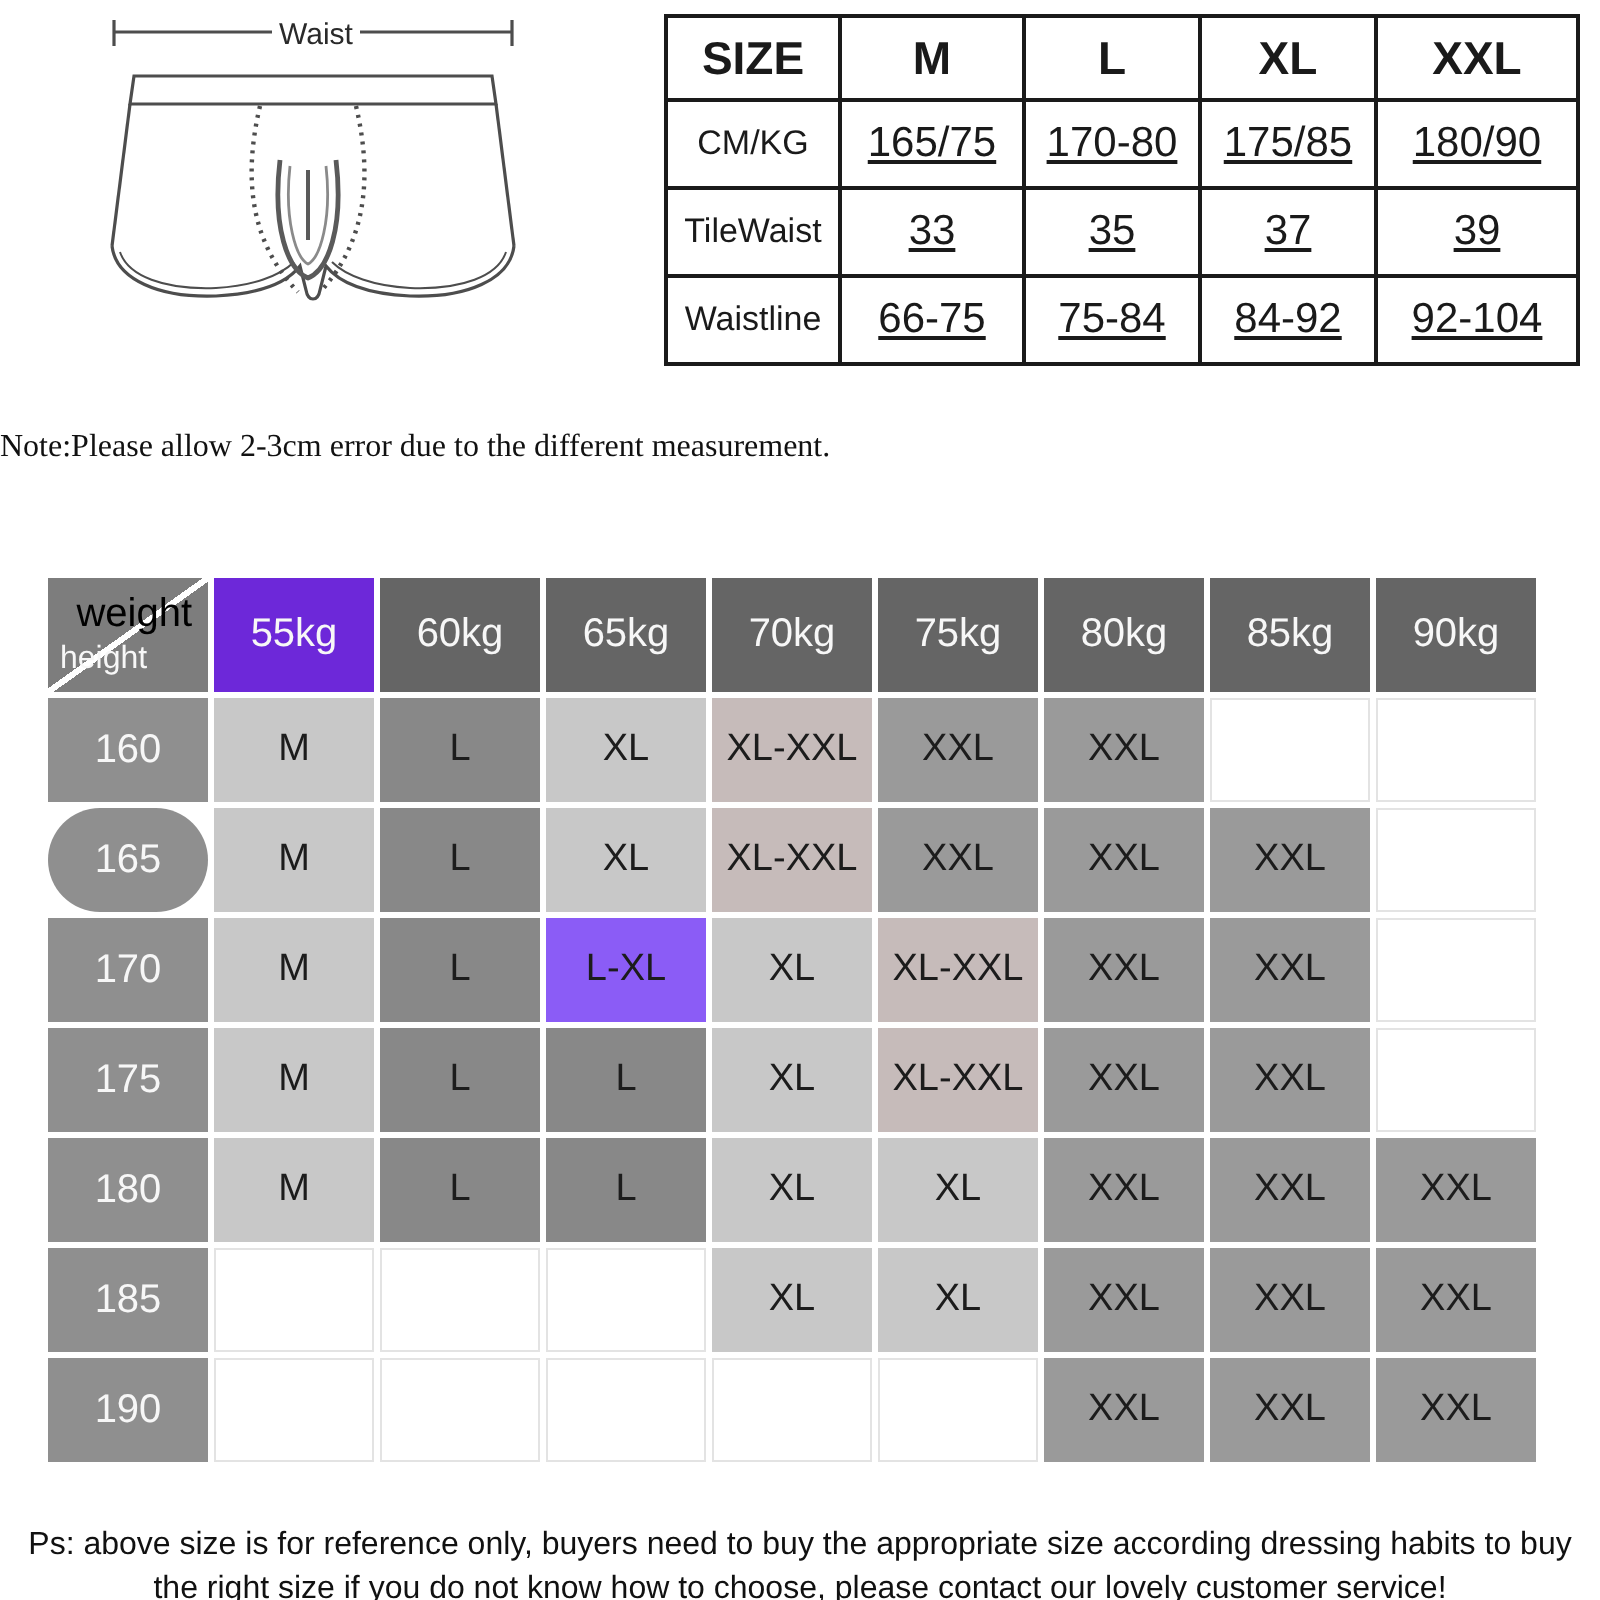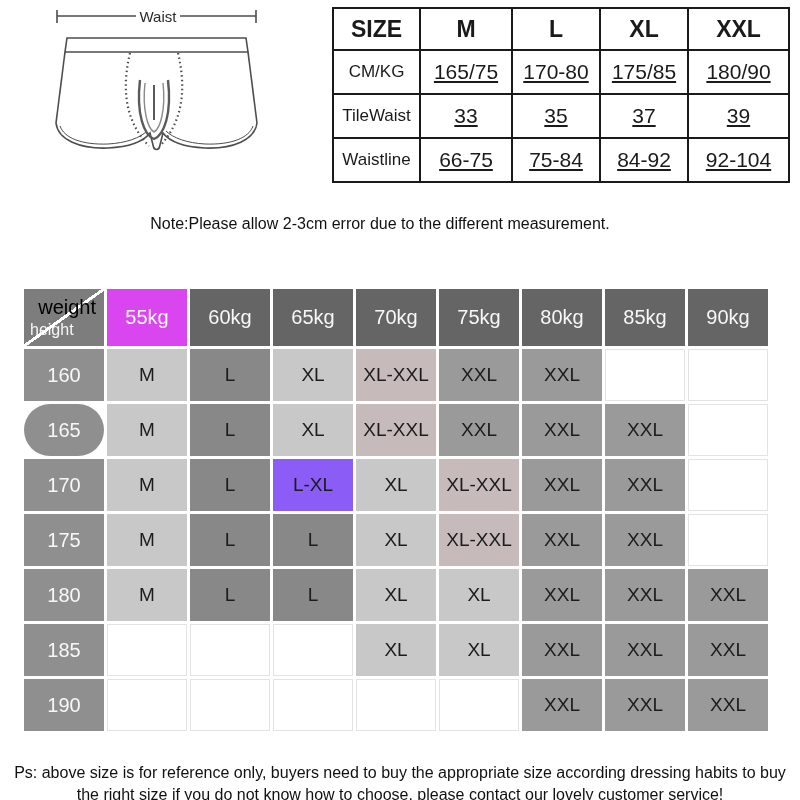--- a/index.html
+++ b/index.html
@@ -23,21 +23,21 @@
     background: #fff;
   }
   .size-table .hdr { font-weight: bold; font-size: 23px; height: 42px; }
   .size-table .rowlab { font-weight: normal; font-size: 17px; }
   .size-table .val { font-size: 21px; text-decoration: underline; }
   .size-table tr.r { height: 44px; }
 
   
   .note {
     position: absolute; left: 0; top: 215px; width: 760px;
-    text-align: center; font-size: 16px; color: #111;
+    text-align: left; font-size: 16px; color: #111; font-family: Liberation Serif, serif;
   }
 
   
   .matrix {
     position: absolute; left: 21px; top: 286px;
     border-collapse: separate; border-spacing: 3px; table-layout: fixed;
   }
   .matrix td, .matrix th { text-align: center; vertical-align: middle; font-weight: normal; }
   .matrix .wh { height: 57px; color: #f7f7f7; font-size: 20px; }
   .matrix .hh { height: 52px; color: #f7f7f7; font-size: 20px; }
@@ -145,21 +145,21 @@
       <col style="width:80px">
       <col style="width:80px">
     </colgroup>
   <tbody>
       <tr>
         <td class="wh corner" style="background-color: rgb(125, 125, 125);">
           <div class="diag"></div>
           <span class="cw">weight</span>
           <span class="ch">height</span>
         </td>
-        <th class="wh" style="background-color: #d946ef;">55kg</th>
+        <th class="wh" style="background-color: #6d28d9;">55kg</th>
         <th class="wh" style="background-color: rgb(101, 101, 101);">60kg</th>
         <th class="wh" style="background-color: rgb(101, 101, 101);">65kg</th>
         <th class="wh" style="background-color: rgb(101, 101, 101);">70kg</th>
         <th class="wh" style="background-color: rgb(101, 101, 101);">75kg</th>
         <th class="wh" style="background-color: rgb(101, 101, 101);">80kg</th>
         <th class="wh" style="background-color: rgb(101, 101, 101);">85kg</th>
         <th class="wh" style="background-color: rgb(101, 101, 101);">90kg</th>
       </tr>
       <tr>
         <th class="hh" style="background-color: rgb(143, 143, 143);">160</th>

